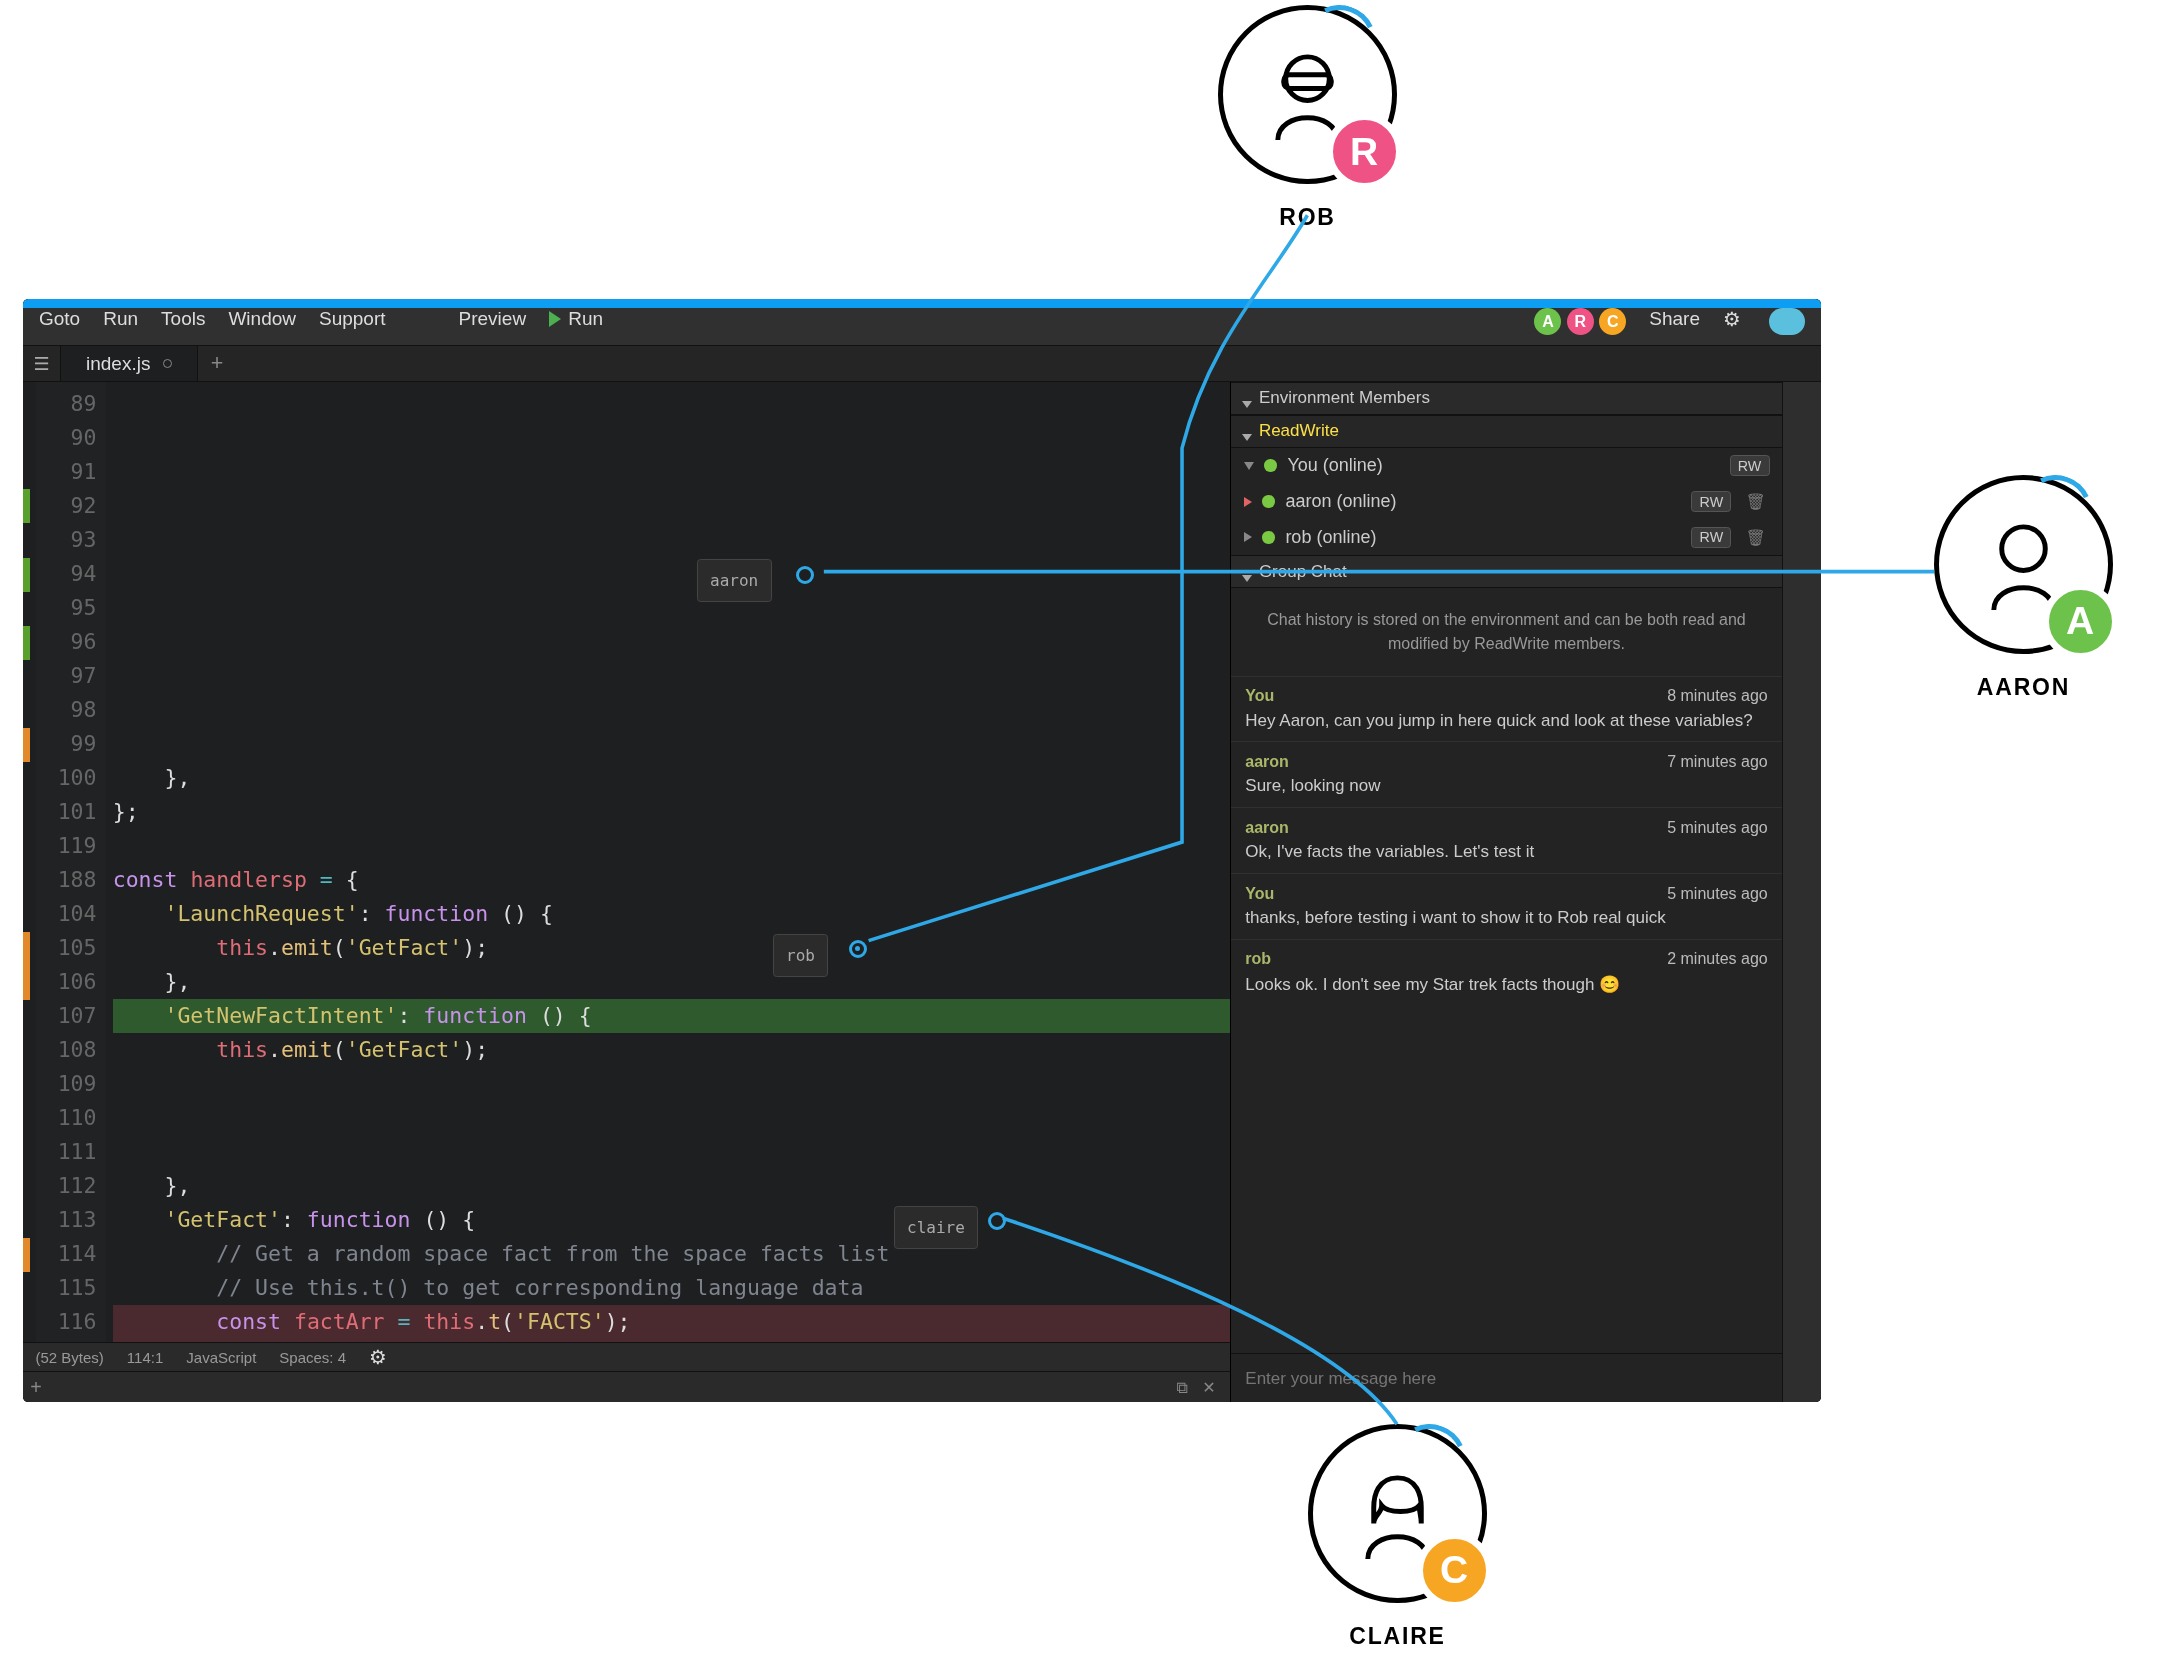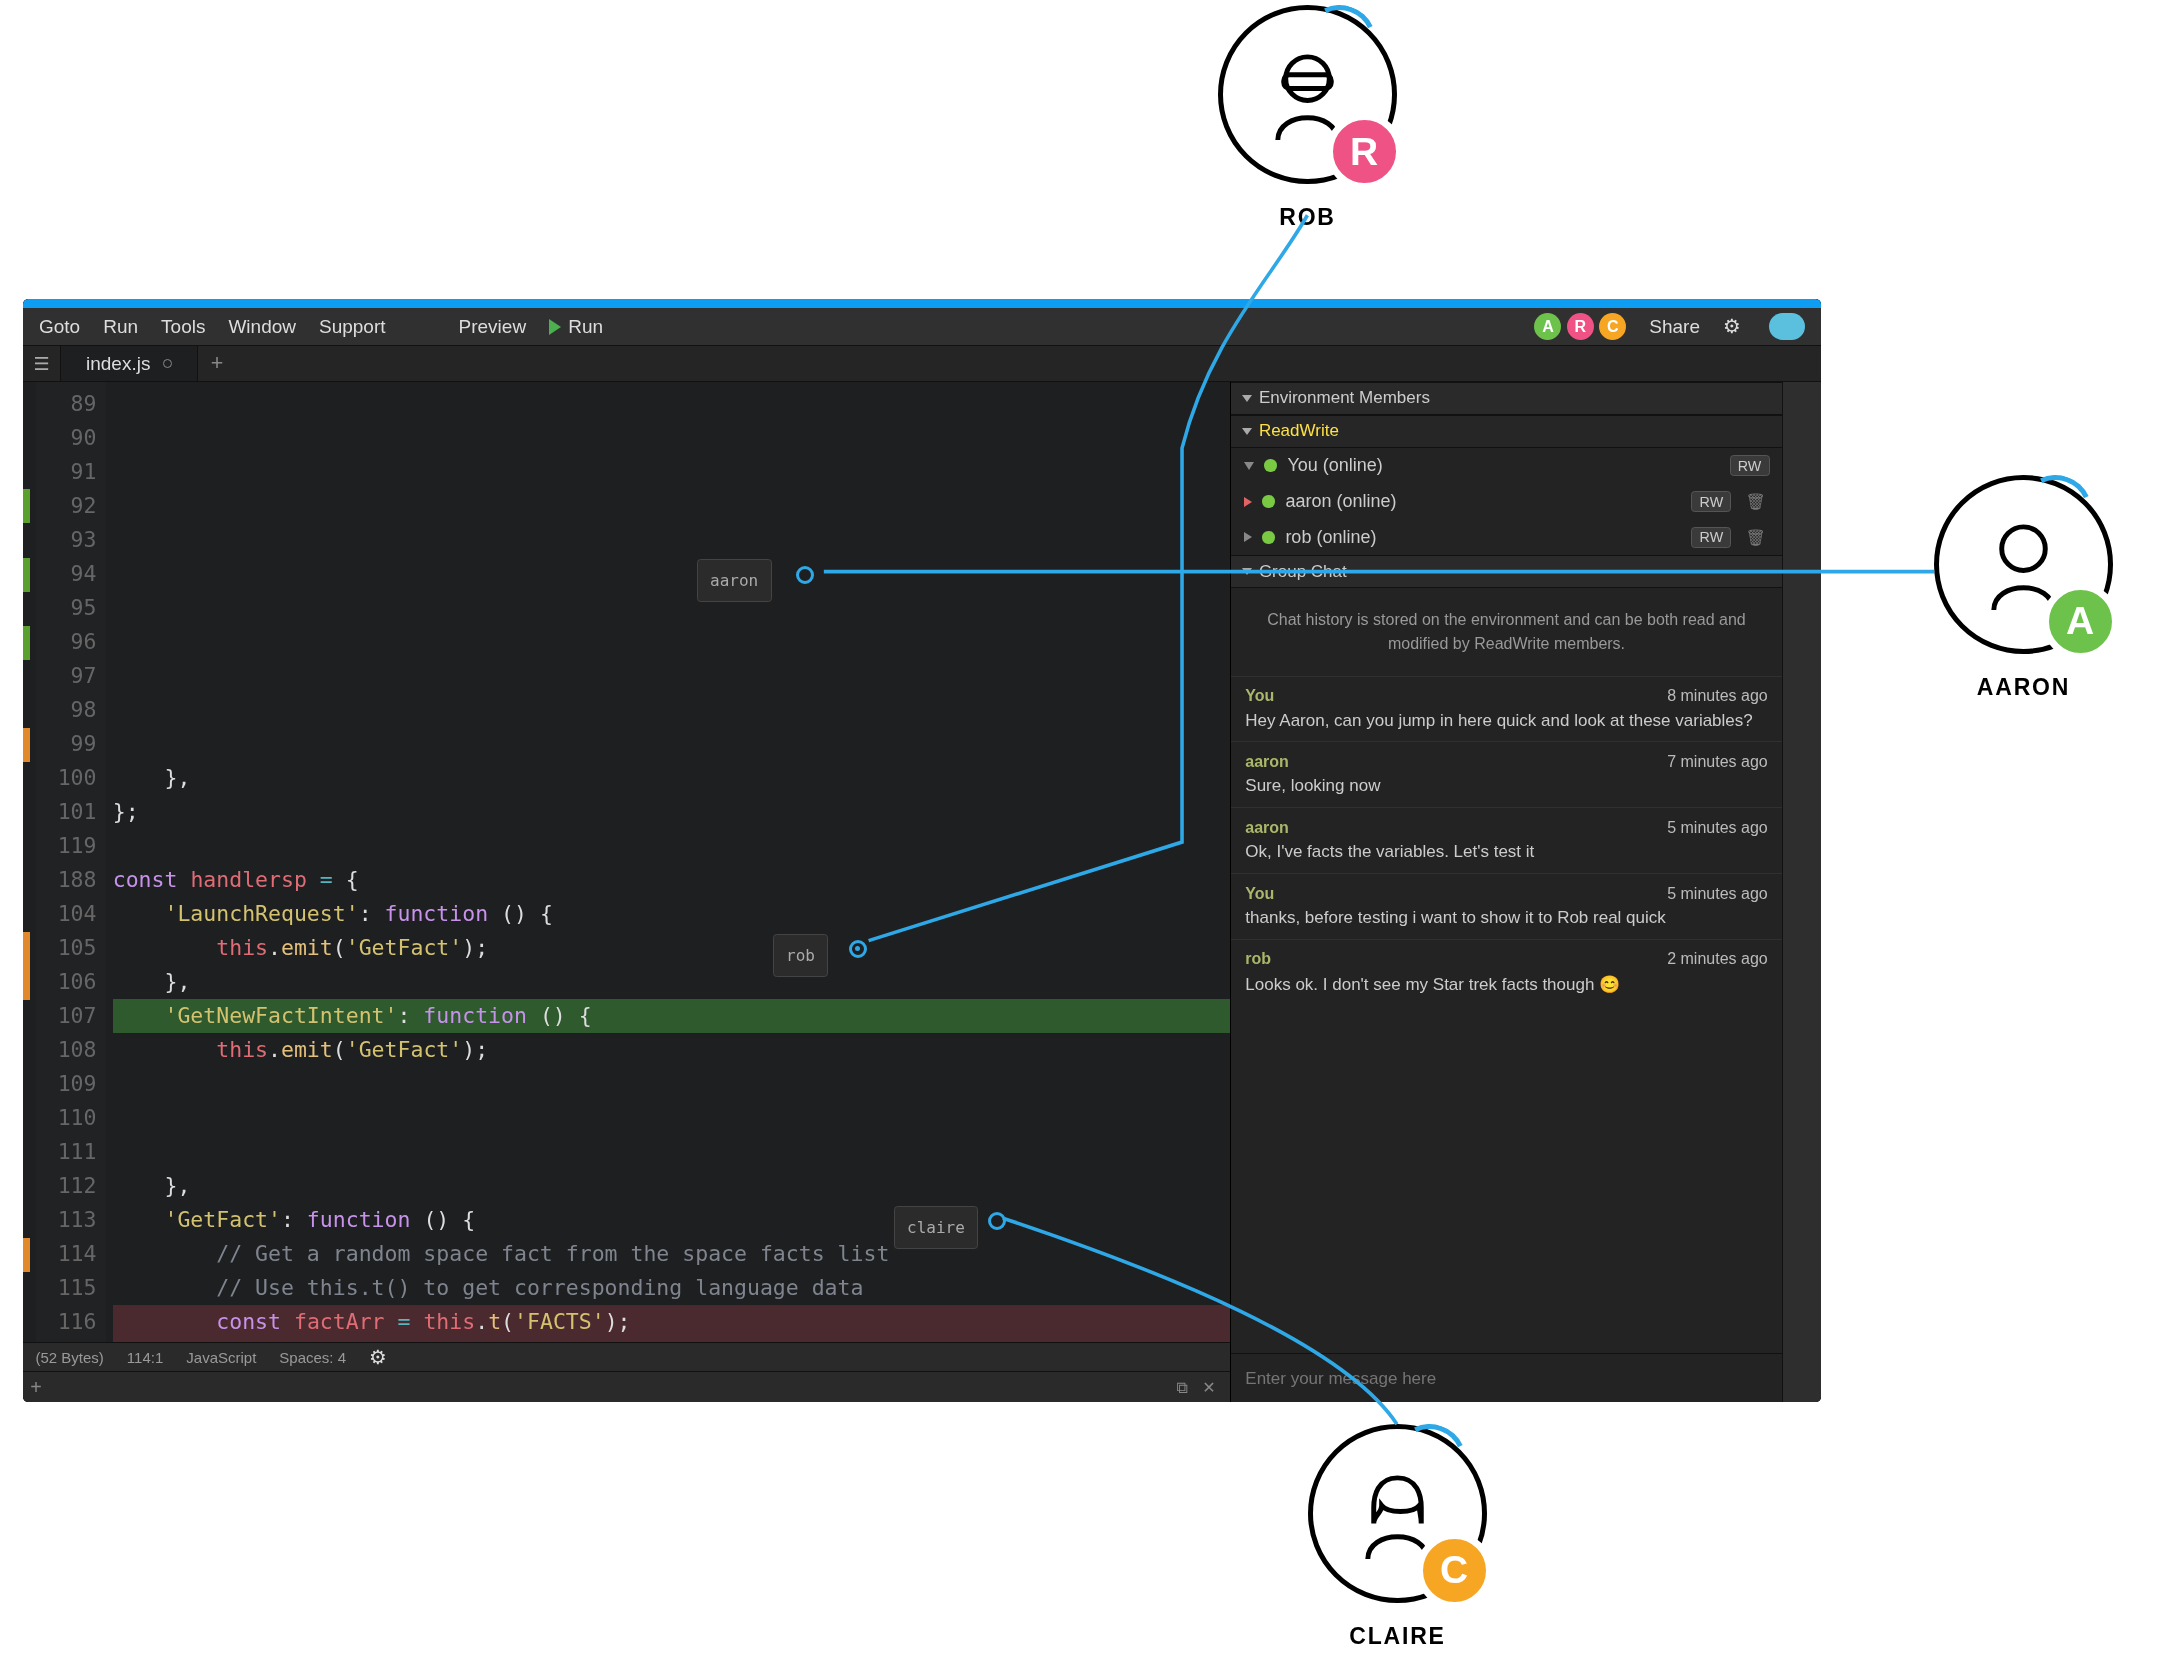--- a/index.html
+++ b/index.html
@@ -13,21 +13,21 @@
     width: 1798px; height: 1103px;
     background: #1d1f21;
     border-radius: 5.4px;
     overflow: hidden;
     box-shadow: 0 0 0 0.9px #000 inset;
   }
   .titlebar { height: 9px; background: linear-gradient(#0d9df2,#0d9df2); }
   .menubar {
     height: 38px;
     background: #303030;
-    display: flex; align-items: center;
+    display: flex; align-items: flex-start;
     gap: 23px;
     padding: 0 16px;
     color: #ddd;
     font-size: 19px;
     border-bottom: 0.9px solid #111;
   }
   .menubar .spacer { flex: 1; }
   .menubar .item { cursor: default; }
   .runbtn { display: inline-flex; align-items: center; gap: 7.2px; }
   .runbtn .tri { width:0;height:0;border-left:12.5px solid #4caf50;border-top:8px solid transparent;border-bottom:8px solid transparent;}
@@ -54,21 +54,21 @@
   .editor-pane { flex:1; display:flex; flex-direction:column; min-width:0;}
   .side-pane { width: 591px; background:#232323; border-left:0.9px solid #000; display:flex; }
   .side-content { flex:1; display:flex; flex-direction:column; min-width:0;}
   .side-tabs { width: 39px; background:#2e2e2e; border-left:0.9px solid #111; }
   .side-tabs .vt { height:143px; transform: rotate(90deg); transform-origin: 60% 48%; color:#888; font-size:17px; white-space:nowrap;margin-top:14.3px;}
   .side-tabs .vt.active { color:#ddd; }
 
   .section-head {
     background:#2a2a2a; color:#ccc; font-size:17px; padding:5.4px 10.7px;
     border-top:0.9px solid #111; border-bottom:0.9px solid #111;
-    display:flex;align-items:center;gap:7.2px;
+    display:flex;align-items:flex-end;gap:7.2px;
   }
   .section-head .tri2 { width:0;height:0;border-top:7.2px solid #aaa;border-left:5.4px solid transparent;border-right:5.4px solid transparent; }
   .member-row {
     display:flex;align-items:center;gap:10.7px;padding:7.2px 12.5px;color:#ccc;font-size:18px;
   }
   .member-row .mtri { width:0;height:0;border-left:8px solid #888;border-top:5.4px solid transparent;border-bottom:5.4px solid transparent;}
   .member-row .mtri.down { border-left:5.4px solid transparent;border-right:5.4px solid transparent;border-top:8px solid #888;border-bottom:none;width:0;height:0;}
   .member-row .mtri.red { border-left-color:#e06464;}
   .member-row .dot2 { width:12.5px;height:12.5px;background:#7ac943;border-radius:50%; }
   .member-row .sp { flex:1; }

